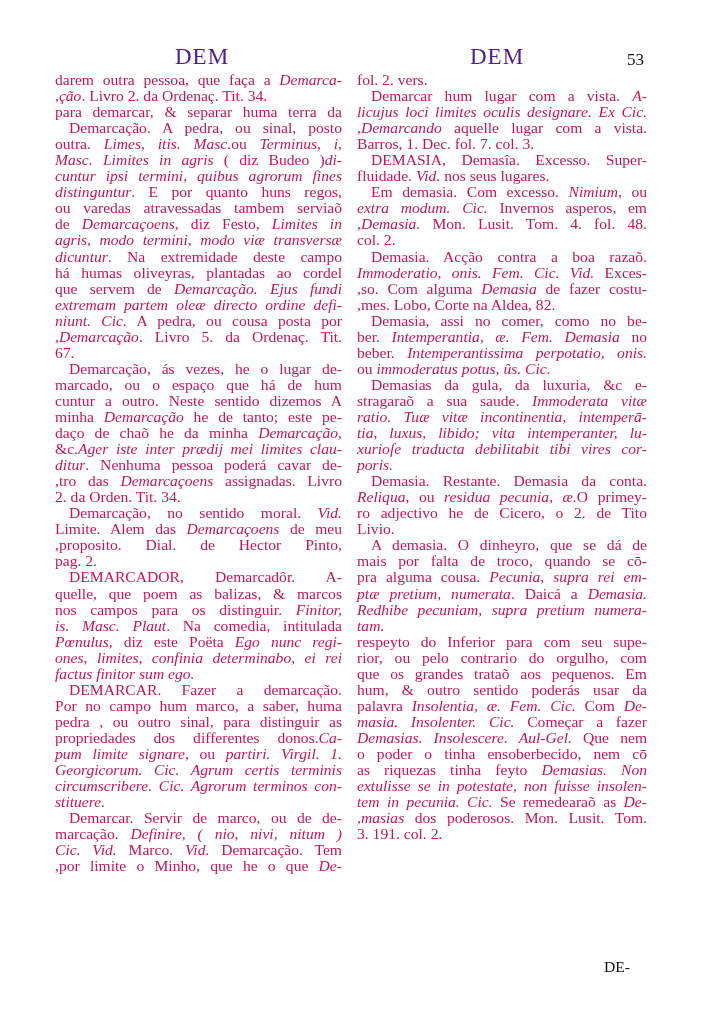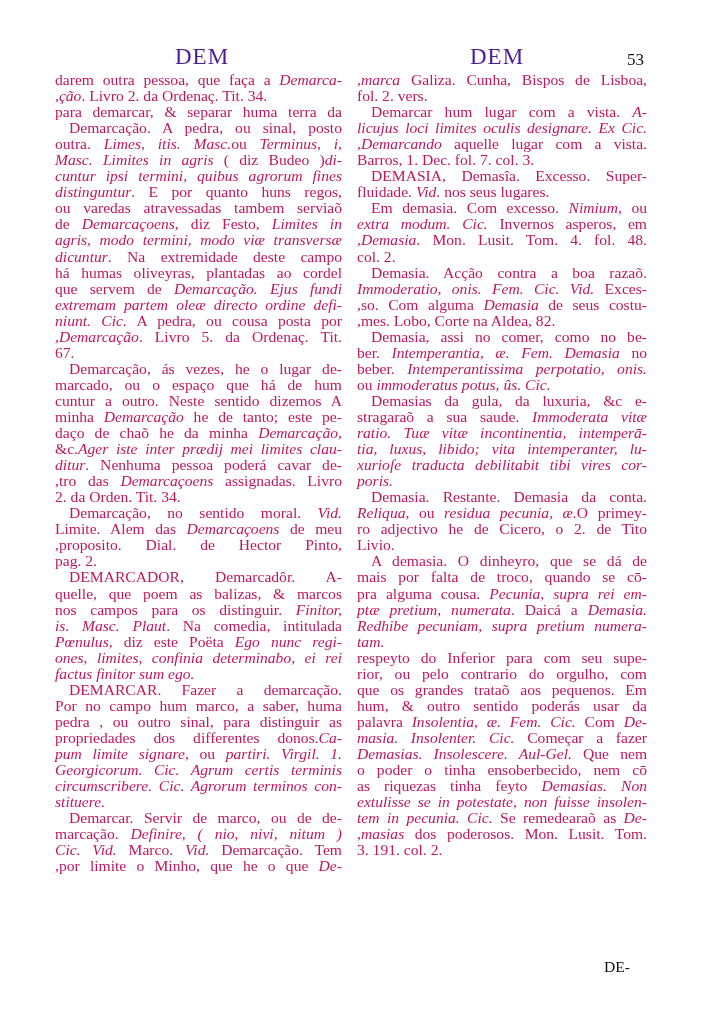--- a/index.html
+++ b/index.html
@@ -72,35 +72,34 @@
       <span class="ln"><span class="i">pum limite signare</span><span>, ou </span><span class="i">partiri.</span><span class="i"> Virgil. 1.</span></span>
       <span class="ln"><span class="i">Georgicorum. Cic. Agrum certis terminis</span></span>
       <span class="ln"><span class="i">circumscribere. Cic. Agrorum terminos con-</span></span>
       <span class="ln last"><span class="i">stituere.</span></span>
       <span class="ln indent"><span>Demarcar. Servir de marco, ou de de-</span></span>
       <span class="ln"><span>marcação. </span><span class="i">Definire, ( nio, nivi, nitum )</span></span>
       <span class="ln"><span class="i">Cic. Vid.</span><span> Marco. </span><span class="i">Vid.</span><span> Demarcação. Tem</span></span>
       <span class="ln"><span>,por limite o Minho, que he o que </span><span class="i">De-</span></span>
     </div>
   <div class="col" id="col-right">
-      <span class="ln"><span class="i">,marca</span><span> Galiza. Cunha, Bispos de Lisboa,</span></span>
       <span class="ln last"><span>fol. 2. vers.</span></span>
       <span class="ln indent"><span>Demarcar hum lugar com a vista. </span><span class="i">A-</span></span>
       <span class="ln"><span class="i">licujus loci limites oculis designare. Ex Cic.</span></span>
       <span class="ln"><span class="i">,Demarcando</span><span> aquelle lugar com a vista.</span></span>
       <span class="ln last"><span>Barros, 1. Dec. fol. 7. col. 3.</span></span>
       <span class="ln indent"><span>DEMASIA, Demasîa. Excesso. Super-</span></span>
       <span class="ln last"><span>fluidade. </span><span class="i">Vid.</span><span> nos seus lugares.</span></span>
       <span class="ln indent"><span>Em demasia. Com excesso. </span><span class="i">Nimium,</span><span> ou</span></span>
       <span class="ln"><span class="i">extra modum. Cic.</span><span> Invernos asperos, em</span></span>
       <span class="ln"><span class="i">,Demasia</span><span>. Mon. Lusit. Tom. 4. fol. 48.</span></span>
       <span class="ln last"><span>col. 2.</span></span>
       <span class="ln indent"><span>Demasia. Acção contra a boa razaõ.</span></span>
       <span class="ln"><span class="i">Immoderatio, onis. Fem. Cic. Vid.</span><span> Exces-</span></span>
-      <span class="ln"><span>,so. Com alguma </span><span class="i">Demasia</span><span> de seus costu-</span></span>
+      <span class="ln"><span>,so. Com alguma </span><span class="i">Demasia</span><span> de fazer costu-</span></span>
       <span class="ln last"><span>,mes. Lobo, Corte na Aldea, 82.</span></span>
       <span class="ln indent"><span>Demasia, assi no comer, como no be-</span></span>
       <span class="ln"><span>ber. </span><span class="i">Intemperantia, æ. Fem. Demasia</span><span> no</span></span>
       <span class="ln"><span>beber. </span><span class="i">Intemperantissima perpotatio, onis.</span></span>
       <span class="ln last"><span>ou </span><span class="i">immoderatus potus, ûs. Cic.</span></span>
       <span class="ln indent"><span>Demasias da gula, da luxuria, &amp;c e-</span></span>
       <span class="ln"><span>stragaraõ a sua saude. </span><span class="i">Immoderata vitæ</span></span>
       <span class="ln"><span class="i">ratio. Tuæ vitæ incontinentia, intemperā-</span></span>
       <span class="ln"><span class="i">tia, luxus, libido; vita intemperanter, lu-</span></span>
       <span class="ln"><span class="i">xurioſe traducta debilitabit tibi vires cor-</span></span>

